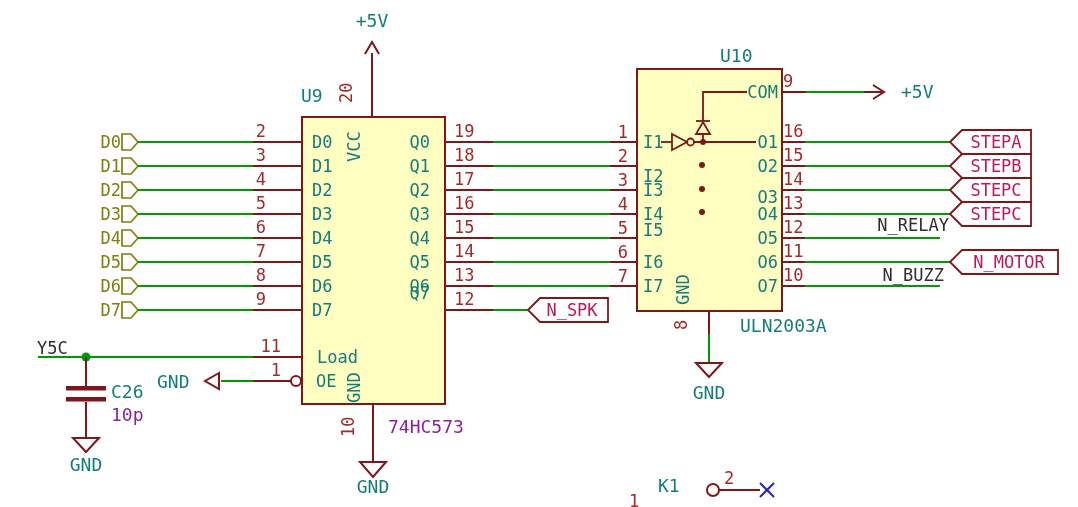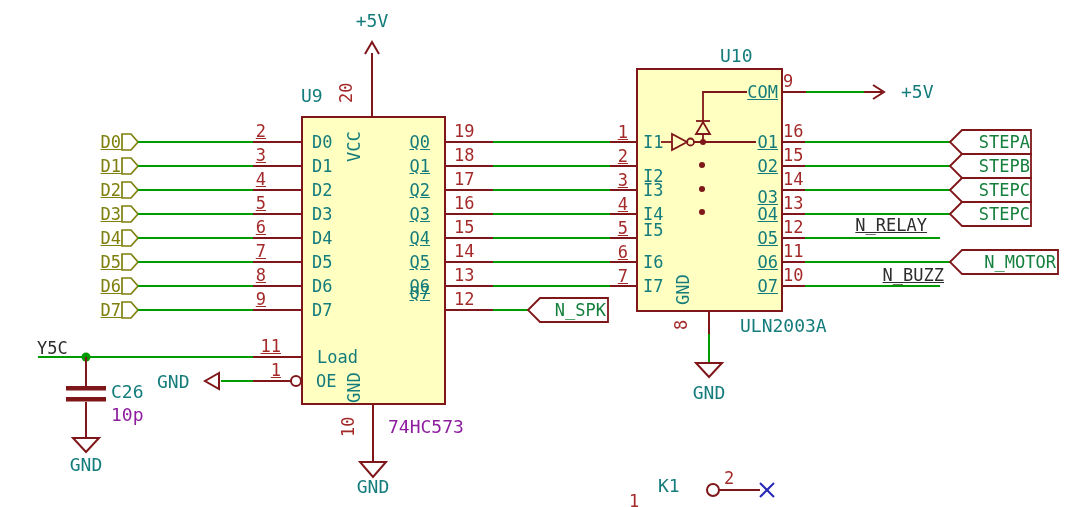--- a/index.html
+++ b/index.html
@@ -2,24 +2,24 @@
 <html><head>
 <meta charset="utf-8">
 <style>
   * { margin:0; padding:0; box-sizing:border-box; }
   html,body { background:#ffffff; }
   #canvas { position:relative; width:1078px; height:507px; background:#ffffff; overflow:hidden;
             font-family:"DejaVu Sans Mono","Liberation Mono",monospace; }
   #gfx { position:absolute; left:0; top:0; }
   .t { position:absolute; font-size:17px; line-height:18px; white-space:pre; color:#157c7c; }
   .lg { font-size:18px; line-height:19px; }
-  .r { text-align:right;text-decoration:underline; }
+  .r { text-align:right; }
   .c { text-align:center; }
   .red    { color:#a42a2a; }
-  .maroon { color:#15803d;text-align:right; }
+  .maroon { color:#be185d; }
   .olive  { color:#7f7f0e; }
   .purple { color:#8d1f9e; }
   .black  { color:#2e2e2e; }
   .vt { transform-origin:0 100%; transform:rotate(-90deg); }
   
   .w   { stroke:#009b00; stroke-width:2; fill:none; }
   .p   { stroke:#7f1619; stroke-width:2; fill:none; }
   .p15 { stroke:#7f1619; stroke-width:1.8; fill:none; }
   .chip{ fill:#ffffc2; stroke:#7f1619; stroke-width:2; }
   .olv { stroke:#7f7f0e; stroke-width:1.7; fill:none; }
@@ -300,21 +300,21 @@
 <span class="t vt" style="left:692px;top:287px">GND</span>
 <span class="t red vt" style="left:690px;top:312px">8</span>
 <span class="t lg" style="left:720px;top:46px">U10</span>
 <span class="t lg" style="left:740px;top:316px">ULN2003A</span>
 <span class="t lg c" style="left:679px;top:383px;width:60px">GND</span>
 
 <span class="t maroon c" style="left:962px;top:133px;width:68px">STEPA</span>
 <span class="t maroon c" style="left:962px;top:157px;width:68px">STEPB</span>
 <span class="t maroon c" style="left:962px;top:181px;width:68px">STEPC</span>
 <span class="t maroon c" style="left:962px;top:205px;width:68px">STEPC</span>
-<span class="t black r" style="left:807px;top:216px;width:120px">N_RELAY</span>
+<span class="t black r" style="left:829px;top:216px;width:120px">N_RELAY</span>
 <span class="t maroon c" style="left:962px;top:253px;width:94px">N_MOTOR</span>
 <span class="t black r" style="left:824px;top:266px;width:120px">N_BUZZ</span>
 
 <span class="t lg" style="left:658px;top:476px">K1</span>
 <span class="t red" style="left:724px;top:469px">2</span>
 <span class="t red" style="left:629px;top:492px">1</span>
 
 </div>
 
 </body></html>

